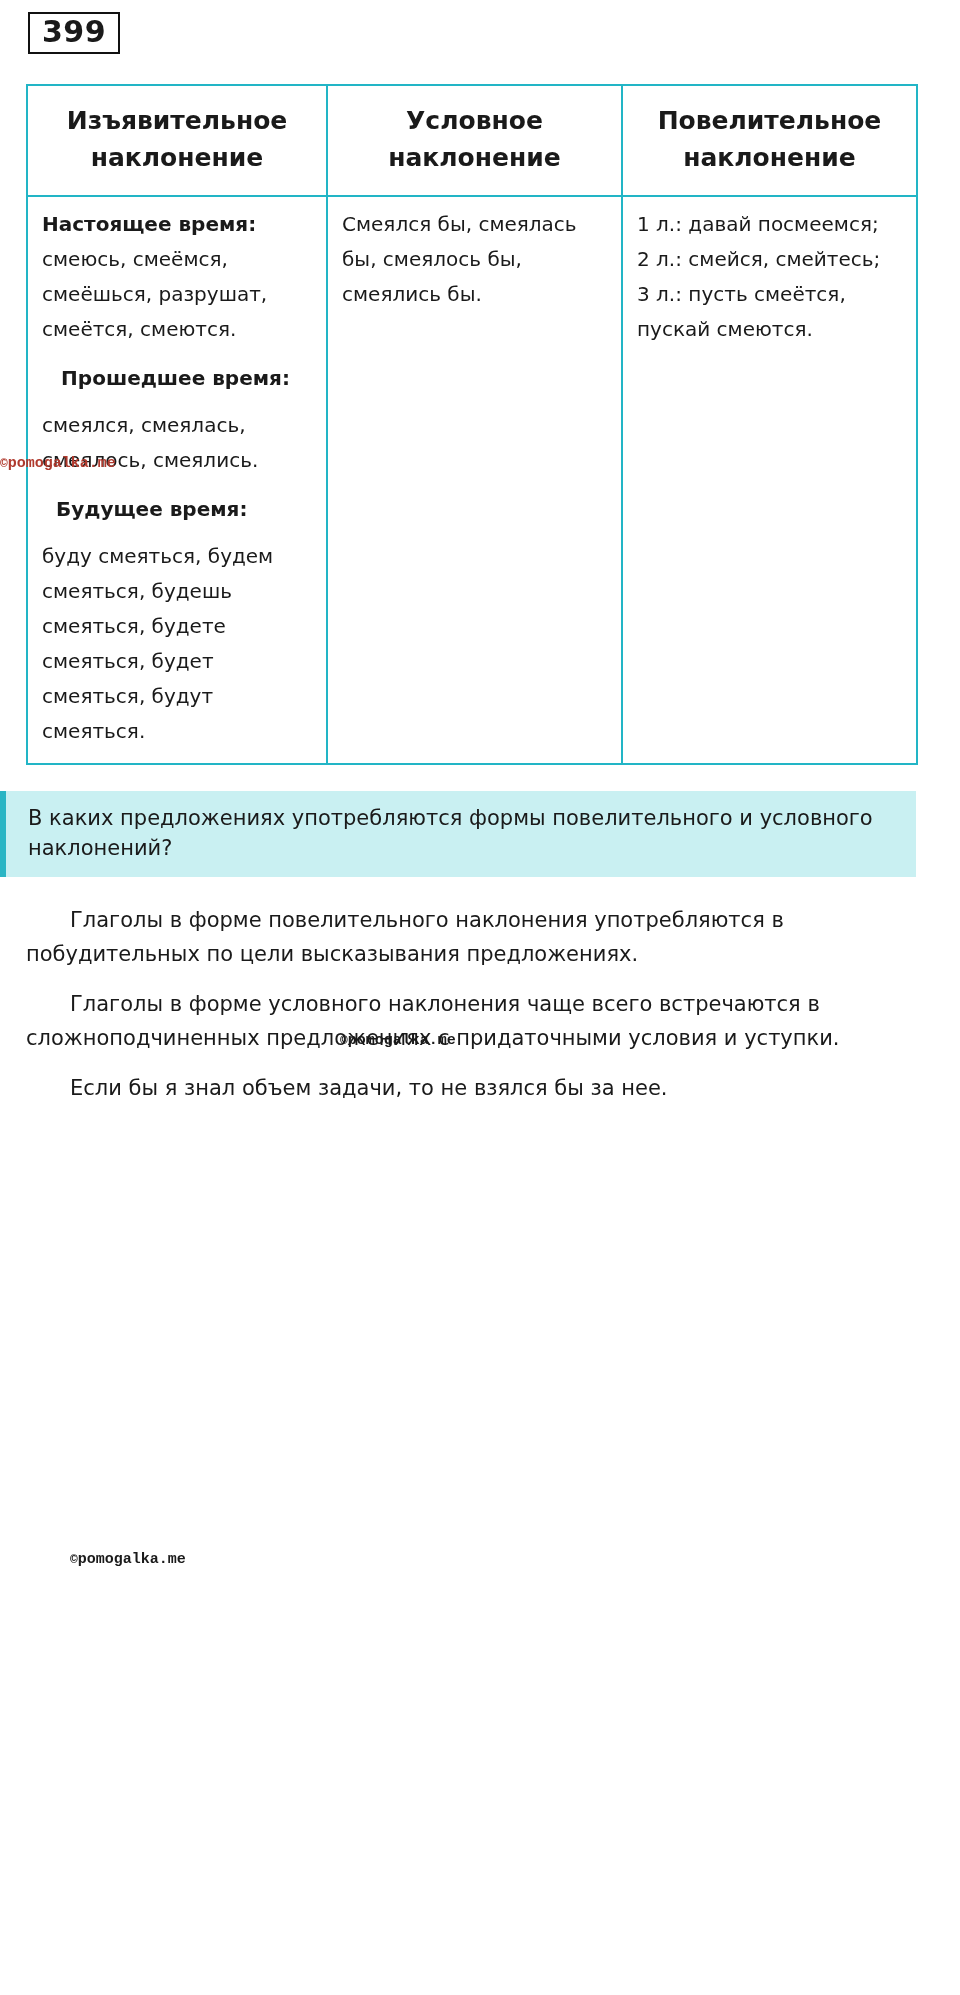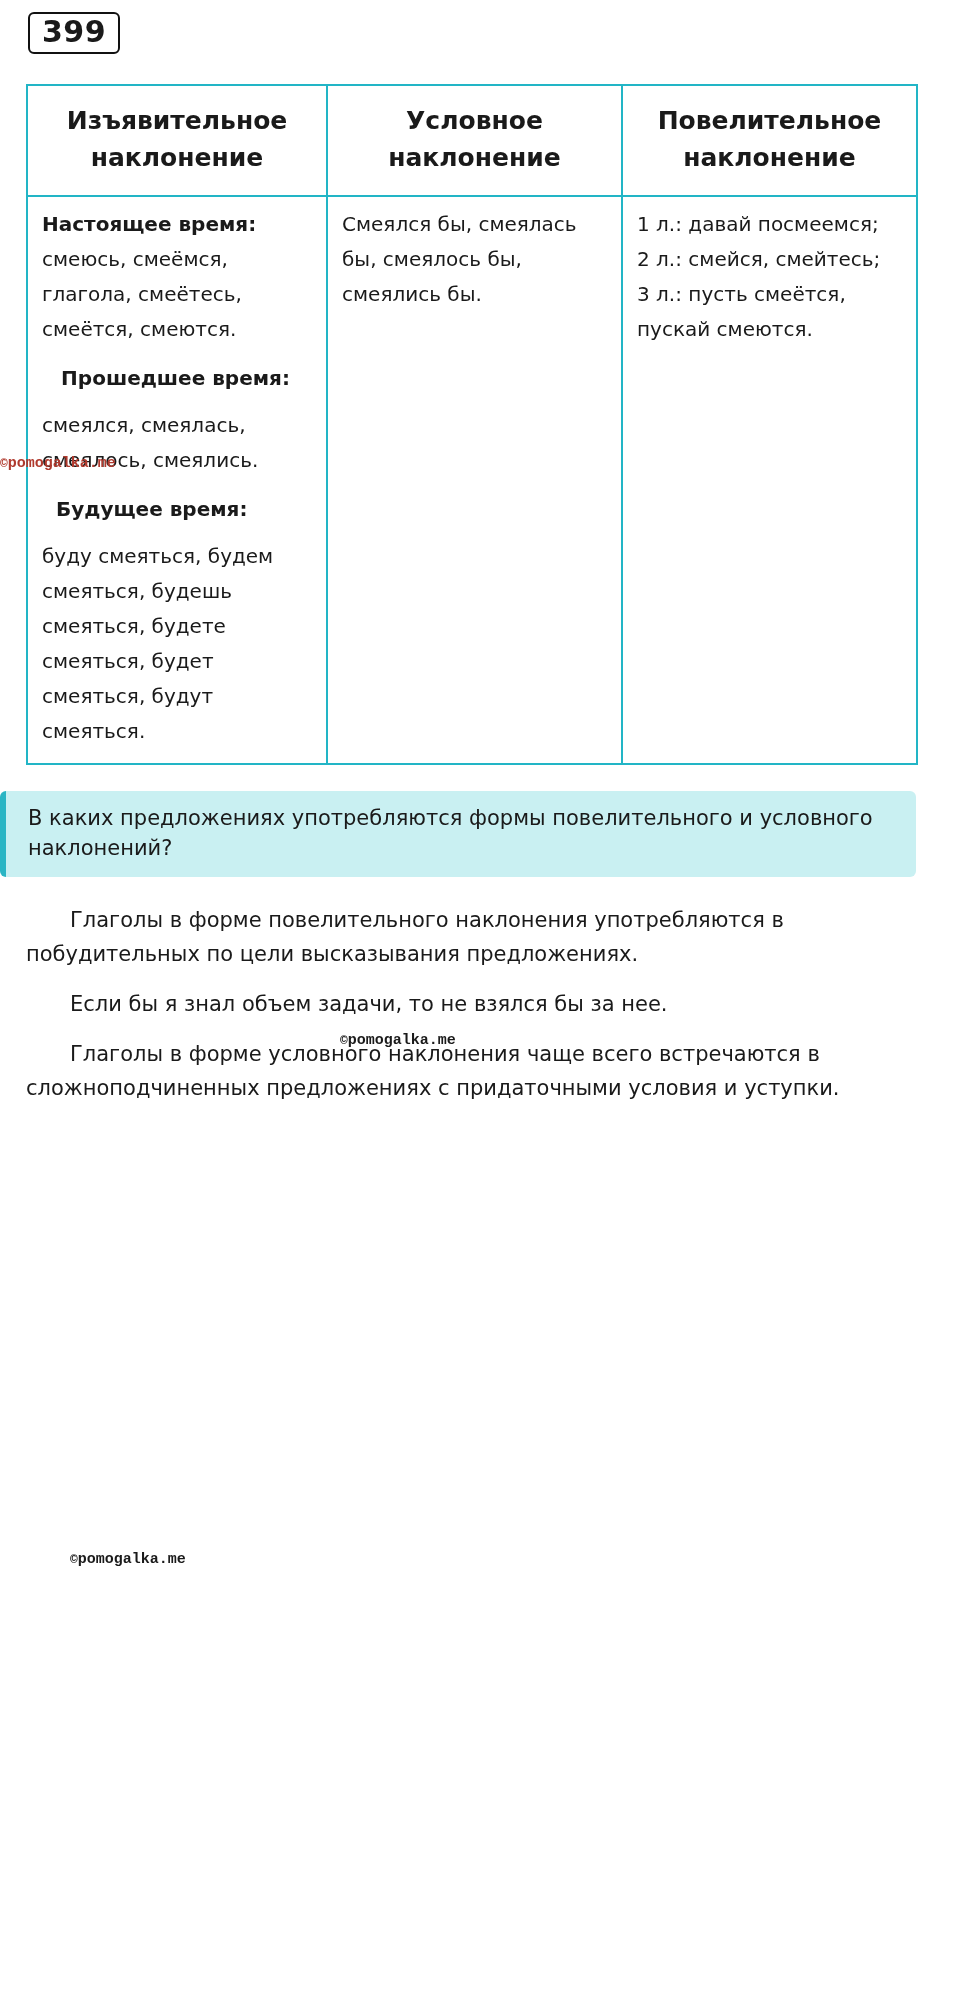--- a/index.html
+++ b/index.html
@@ -1,15 +1,15 @@
 <!DOCTYPE html>
 <html><head>
 <meta charset="utf-8">
 <style>
-  * { box-sizing: border-box; border-radius: 6px; }
+  * { box-sizing: border-box; }
   html, body {
     margin: 0;
     padding: 0;
     background: #ffffff;
   }
   body {
     width: 960px;
     min-height: 1995px;
     font-family: "DejaVu Sans", sans-serif;
     color: #1a1a1a;
@@ -144,21 +144,21 @@
         <tr>
           <th>Изъявительное наклонение</th>
           <th>Условное наклонение</th>
           <th>Повелительное наклонение</th>
         </tr>
       </thead>
       <tbody>
         <tr>
           <td class="col1">
             <span class="sub-title">Настоящее время:</span>
-            <span class="plain-line">смеюсь, смеёмся, глагола, смеётесь, смеётся, смеются.</span>
+            <span class="plain-line">смеюсь, смеёмся, смеёшься, разрушат, смеётся, смеются.</span>
             <span class="sub-title centered" style="margin-top:14px;">Прошедшее время:</span>
             <span class="plain-line" style="margin-top:12px;">смеялся, смеялась, смеялось, смеялись.</span>
             <span class="sub-title indentsm" style="margin-top:14px;">Будущее время:</span>
             <span class="plain-line" style="margin-top:12px;">буду смеяться, будем смеяться, будешь смеяться, будете смеяться, будет смеяться, будут смеяться.</span>
           </td>
           <td>
             <span class="plain-line">Смеялся бы, смеялась бы, смеялось бы, смеялись бы.</span>
           </td>
           <td>
             <span class="plain-line">1 л.: давай посмеемся;</span>
@@ -169,21 +169,21 @@
       </tbody>
     </table>
   </div>
 
   <div class="banner second">
     <span>В каких предложениях употребляются формы повелительного и условного наклонений?</span>
   </div>
 
   <div class="prose">
     <p>Глаголы в форме повелительного наклонения употребляются в побудительных по цели высказывания предложениях.</p>
+    <p>Глаголы в форме условного наклонения чаще всего встречаются в сложноподчиненных предложениях с придаточными условия и уступки.</p>
     <p>Если бы я знал объем задачи, то не взялся бы за нее.</p>
-    <p>Глаголы в форме условного наклонения чаще всего встречаются в сложноподчиненных предложениях с придаточными условия и уступки.</p>
   </div>
 
   <div class="wm wm-1"><span class="c">©</span><span>pomogalka.me</span></div>
   <div class="wm wm-2"><span class="c">©</span><span>pomogalka.me</span></div>
   <div class="wm wm-3"><span class="c">©</span><span>pomogalka.me</span></div>
 
 </div>
 
 </body></html>

